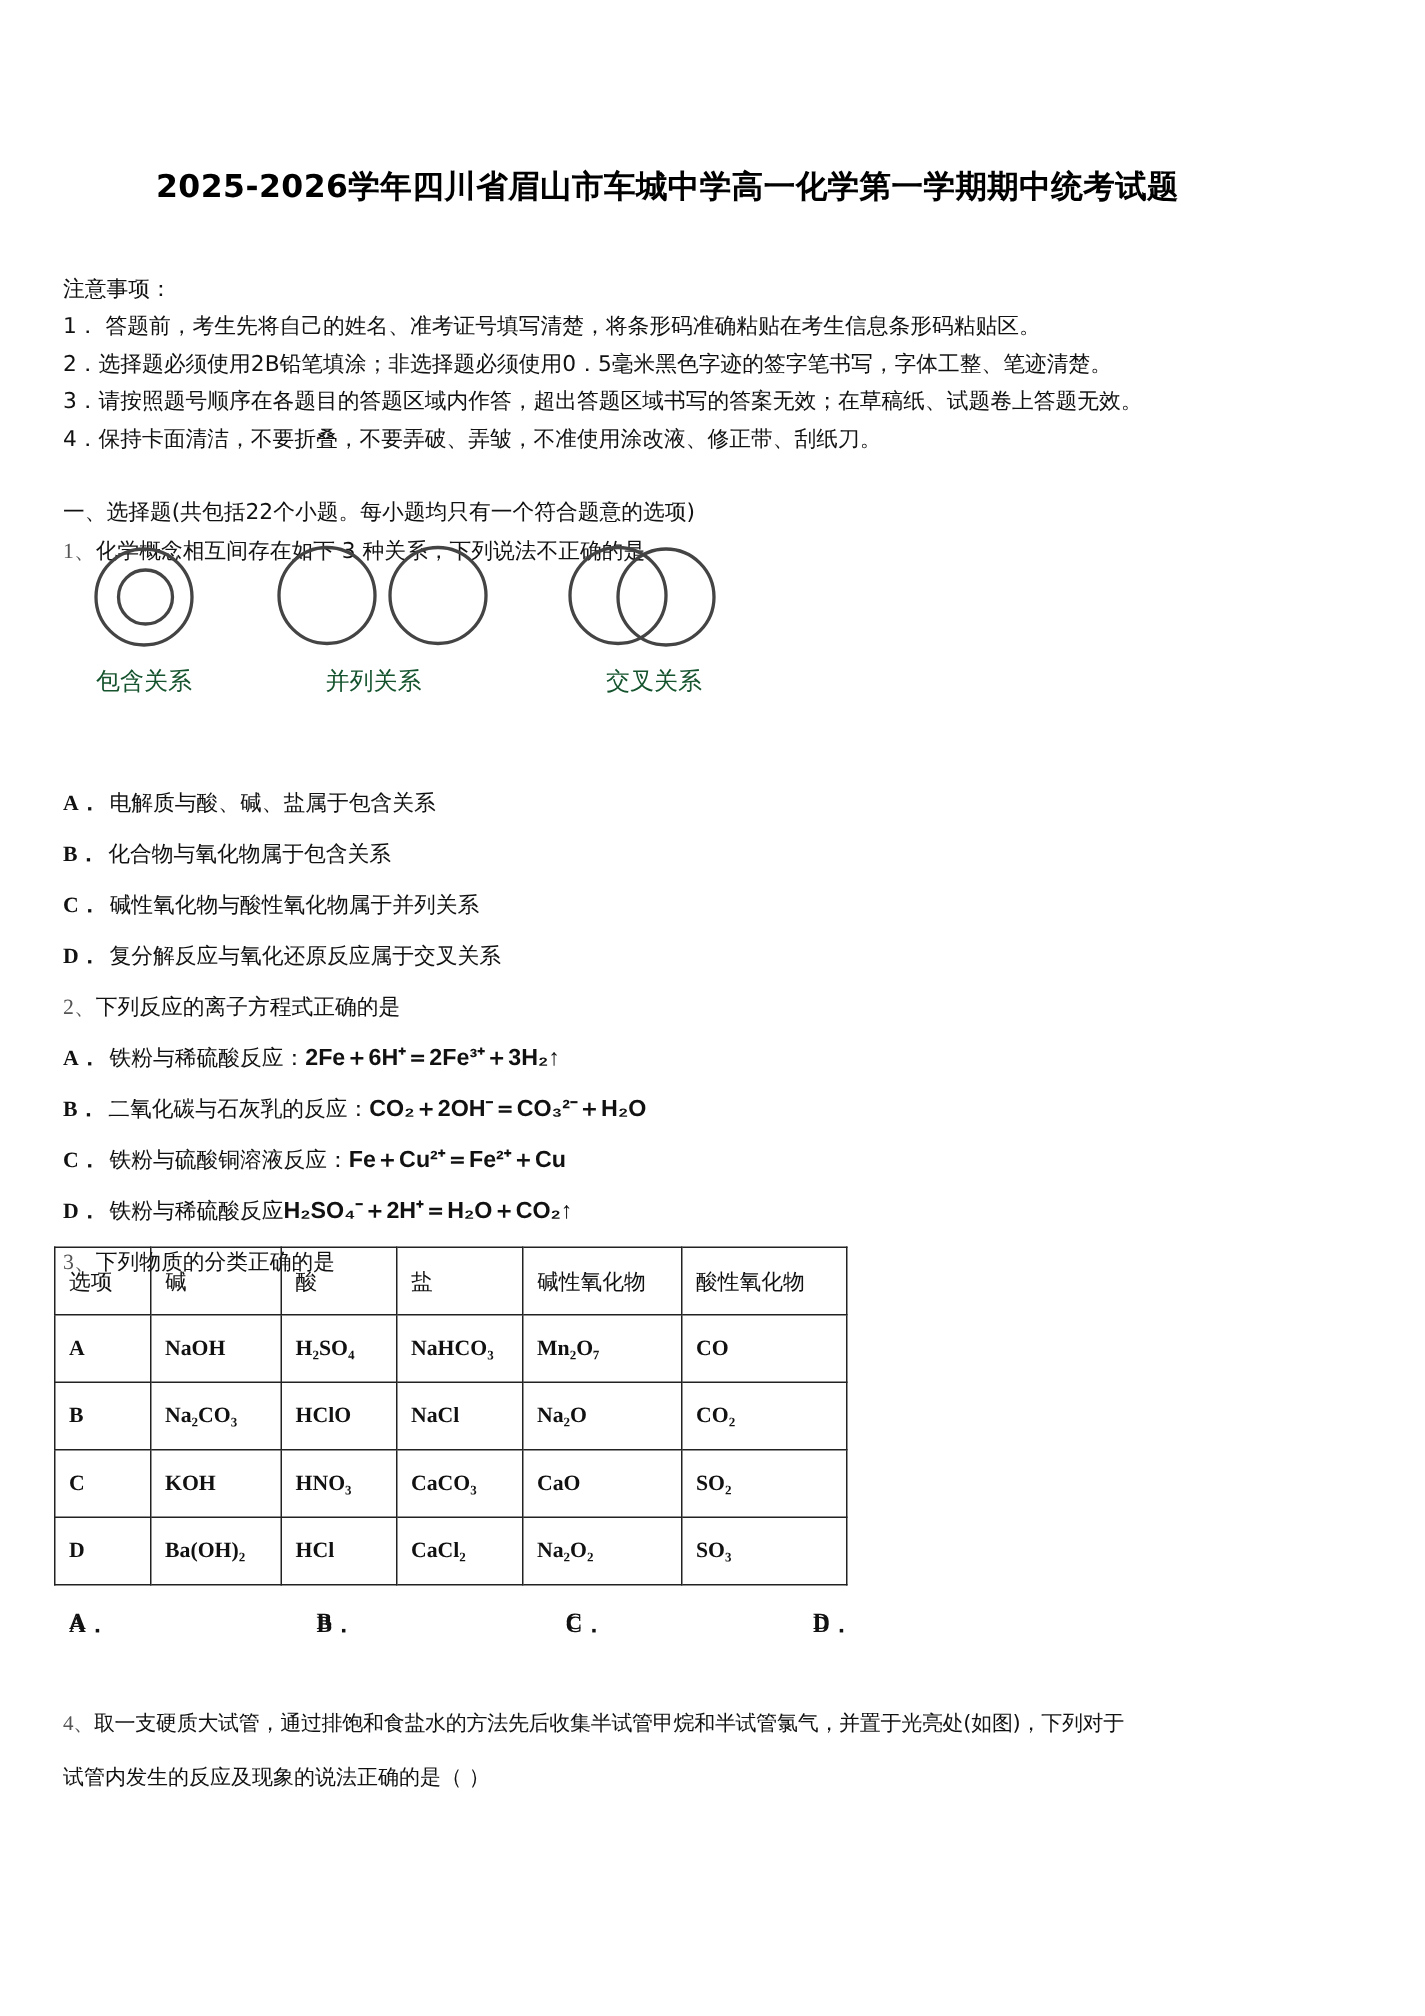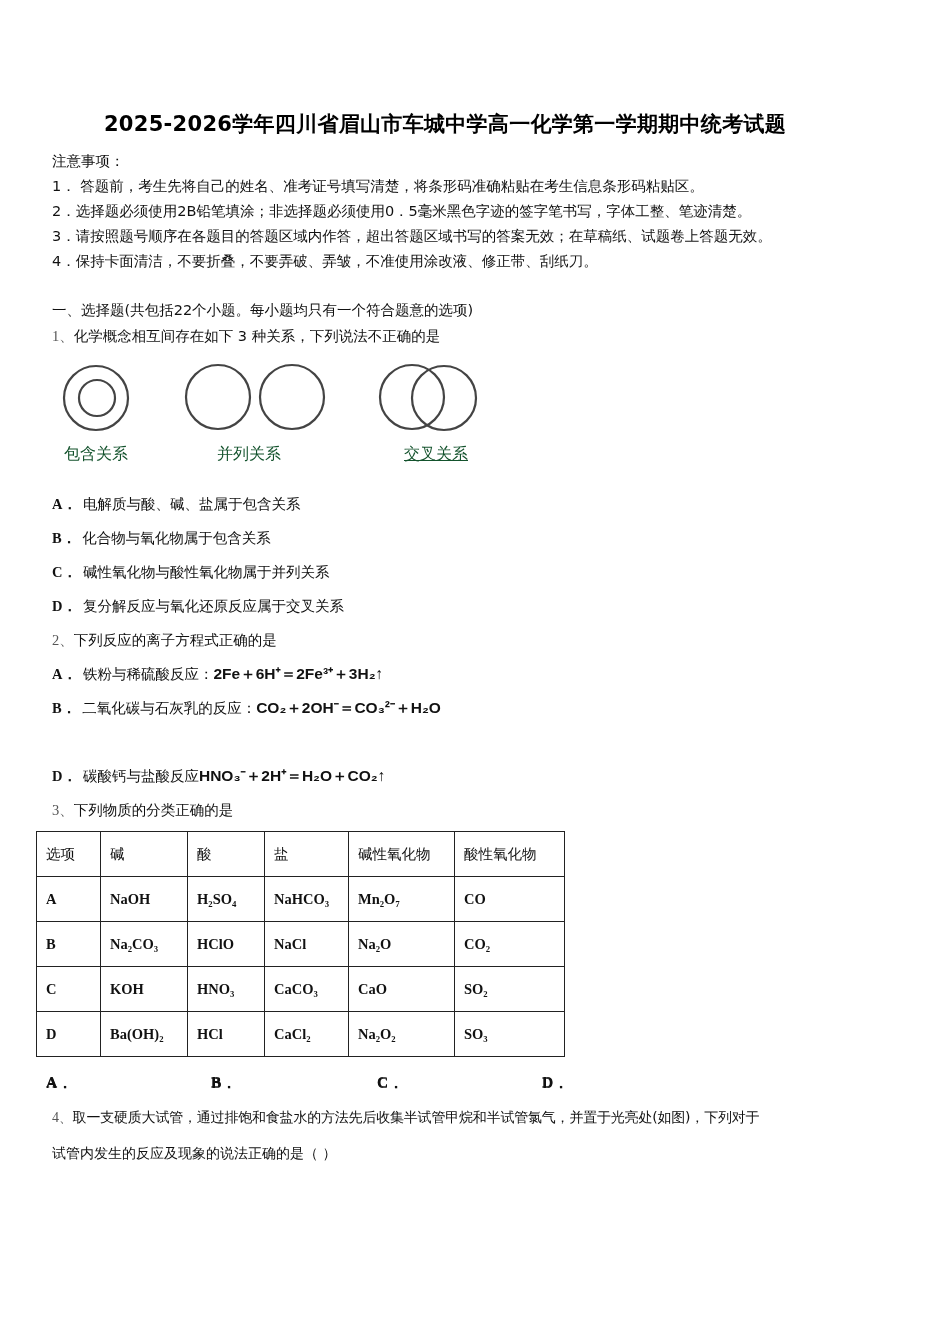--- a/index.html
+++ b/index.html
@@ -1,19 +1,19 @@
 <!DOCTYPE html>
 <html><head>
 <meta charset="utf-8">
 <style>
   html, body { margin: 0; padding: 0; background: #ffffff; }
   body { width: 950px; height: 1344px; position: relative; overflow: hidden; color: #111; font-family: "DejaVu Sans", "Liberation Sans", sans-serif; }
   .page { position: absolute; left: 0; top: 0; width: 950px; height: 1344px; }
   .title { position: absolute; top: 110px; left: 0; width: 890px; text-align: center; font-size: 21px; font-weight: bold; letter-spacing: 0.3px; color: #000; }
-  .line { position: absolute; left: 52px; font-size: 14.5px; line-height: 20px; white-space: nowrap; color: #111; }
+  .line { position: absolute; left: 42px; font-size: 14.5px; line-height: 20px; white-space: nowrap; color: #111; margin-top: 32px; }
   .num { color: #555; font-family: "Liberation Serif", serif; }
   .optlab { font-family: "Liberation Serif", serif; font-weight: bold; margin-right: 6px; }
   .formula { font-family: Liberation Sans, sans-serif; font-weight: bold; font-size: 15.5px; }
   .diagram { position: absolute; left: 56px; top: 362px; width: 440px; height: 110px; }
   .diagram svg { position: absolute; left: 0; top: 0; }
   .dlabel { position: absolute; top: 82px; font-size: 16px; color: #14532d; }
   table.cls { position: absolute; left: 36px; top: 831px; border-collapse: collapse; }
   table.cls td { border: 1.6px solid #222; height: 44px; padding: 0 0 0 9px; vertical-align: middle; font-size: 14.5px; }
   .cell { font-family: "Liberation Serif", serif; font-weight: bold; font-size: 15.5px; }
   .hdr { font-size: 14.5px; font-weight: normal; }
@@ -45,34 +45,35 @@
         <circle cx="40" cy="36" r="32"></circle>
         <circle cx="41" cy="36" r="18"></circle>
         <circle cx="162" cy="35" r="32"></circle>
         <circle cx="236" cy="35" r="32"></circle>
         <circle cx="356" cy="35" r="32"></circle>
         <circle cx="388" cy="36" r="32"></circle>
       </g>
     </svg>
     <span class="dlabel" style="left:8px;">包含关系</span>
     <span class="dlabel" style="left:161px;">并列关系</span>
-    <span class="dlabel" style="left:348px;text-decoration:underline;">交叉关系</span>
+    <span class="dlabel" style="left:348px;">交叉关系</span>
   </div>
 
   <div class="line" style="top:494px;"><span class="optlab">A．</span><span>电解质与酸、碱、盐属于包含关系</span></div>
   <div class="line" style="top:528px;"><span class="optlab">B．</span><span>化合物与氧化物属于包含关系</span></div>
   <div class="line" style="top:562px;"><span class="optlab">C．</span><span>碱性氧化物与酸性氧化物属于并列关系</span></div>
   <div class="line" style="top:596px;"><span class="optlab">D．</span><span>复分解反应与氧化还原反应属于交叉关系</span></div>
 
   <div class="line" style="top:630px;">
     <span class="num">2、</span><span>下列反应的离子方程式正确的是</span>
   </div>
   <div class="line" style="top:664px;"><span class="optlab">A．</span><span>铁粉与稀硫酸反应：</span><span class="formula">2Fe＋6H⁺＝2Fe³⁺＋3H₂↑</span></div>
   <div class="line" style="top:698px;"><span class="optlab">B．</span><span>二氧化碳与石灰乳的反应：</span><span class="formula">CO₂＋2OH⁻＝CO₃²⁻＋H₂O</span></div>
-  <div class="line" style="top:766px;"><span class="optlab">D．</span><span>碳酸钙与盐酸反应</span><span class="formula">HNO₃⁻＋2H⁺＝H₂O＋CO₂↑</span></div>
+  <div class="line" style="top:732px;"><span class="optlab">C．</span><span>铁粉与硫酸铜溶液反应：</span><span class="formula">Fe＋Cu²⁺＝Fe²⁺＋Cu</span></div>
+  <div class="line" style="top:766px;"><span class="optlab">D．</span><span>铁粉与稀硫酸反应</span><span class="formula">H₂SO₄⁻＋2H⁺＝H₂O＋CO₂↑</span></div>
 
   <div class="line" style="top:800px;">
     <span class="num">3、</span><span>下列物质的分类正确的是</span>
   </div>
 
   <table class="cls">
     <tbody>
         <tr>
       <td style="width:54px;" class="hdr">选项</td>
       <td style="width:77px;" class="hdr">碱</td>

